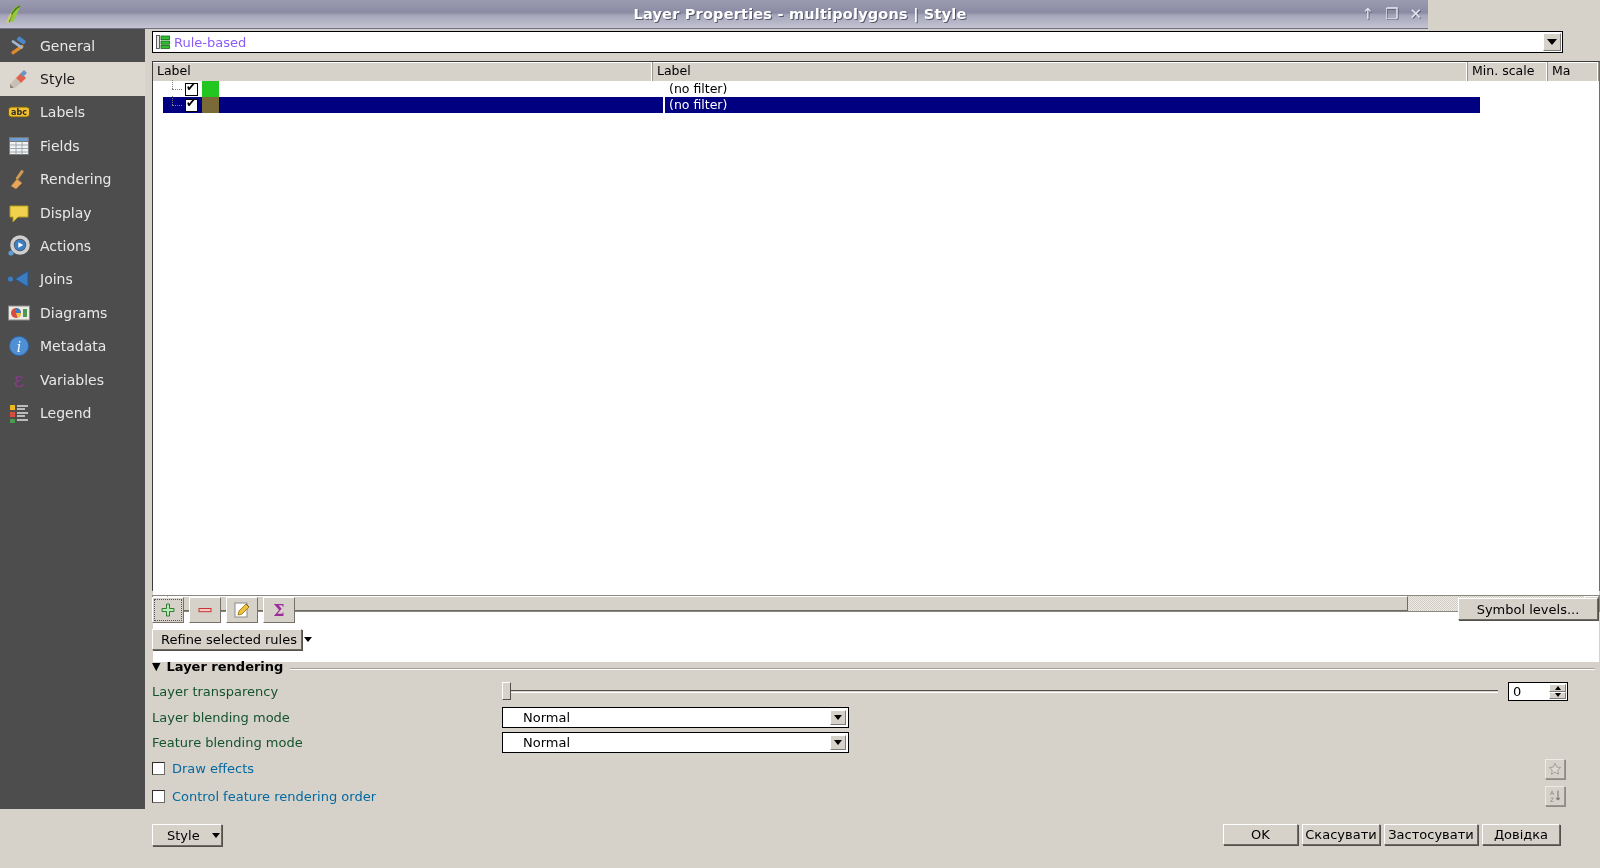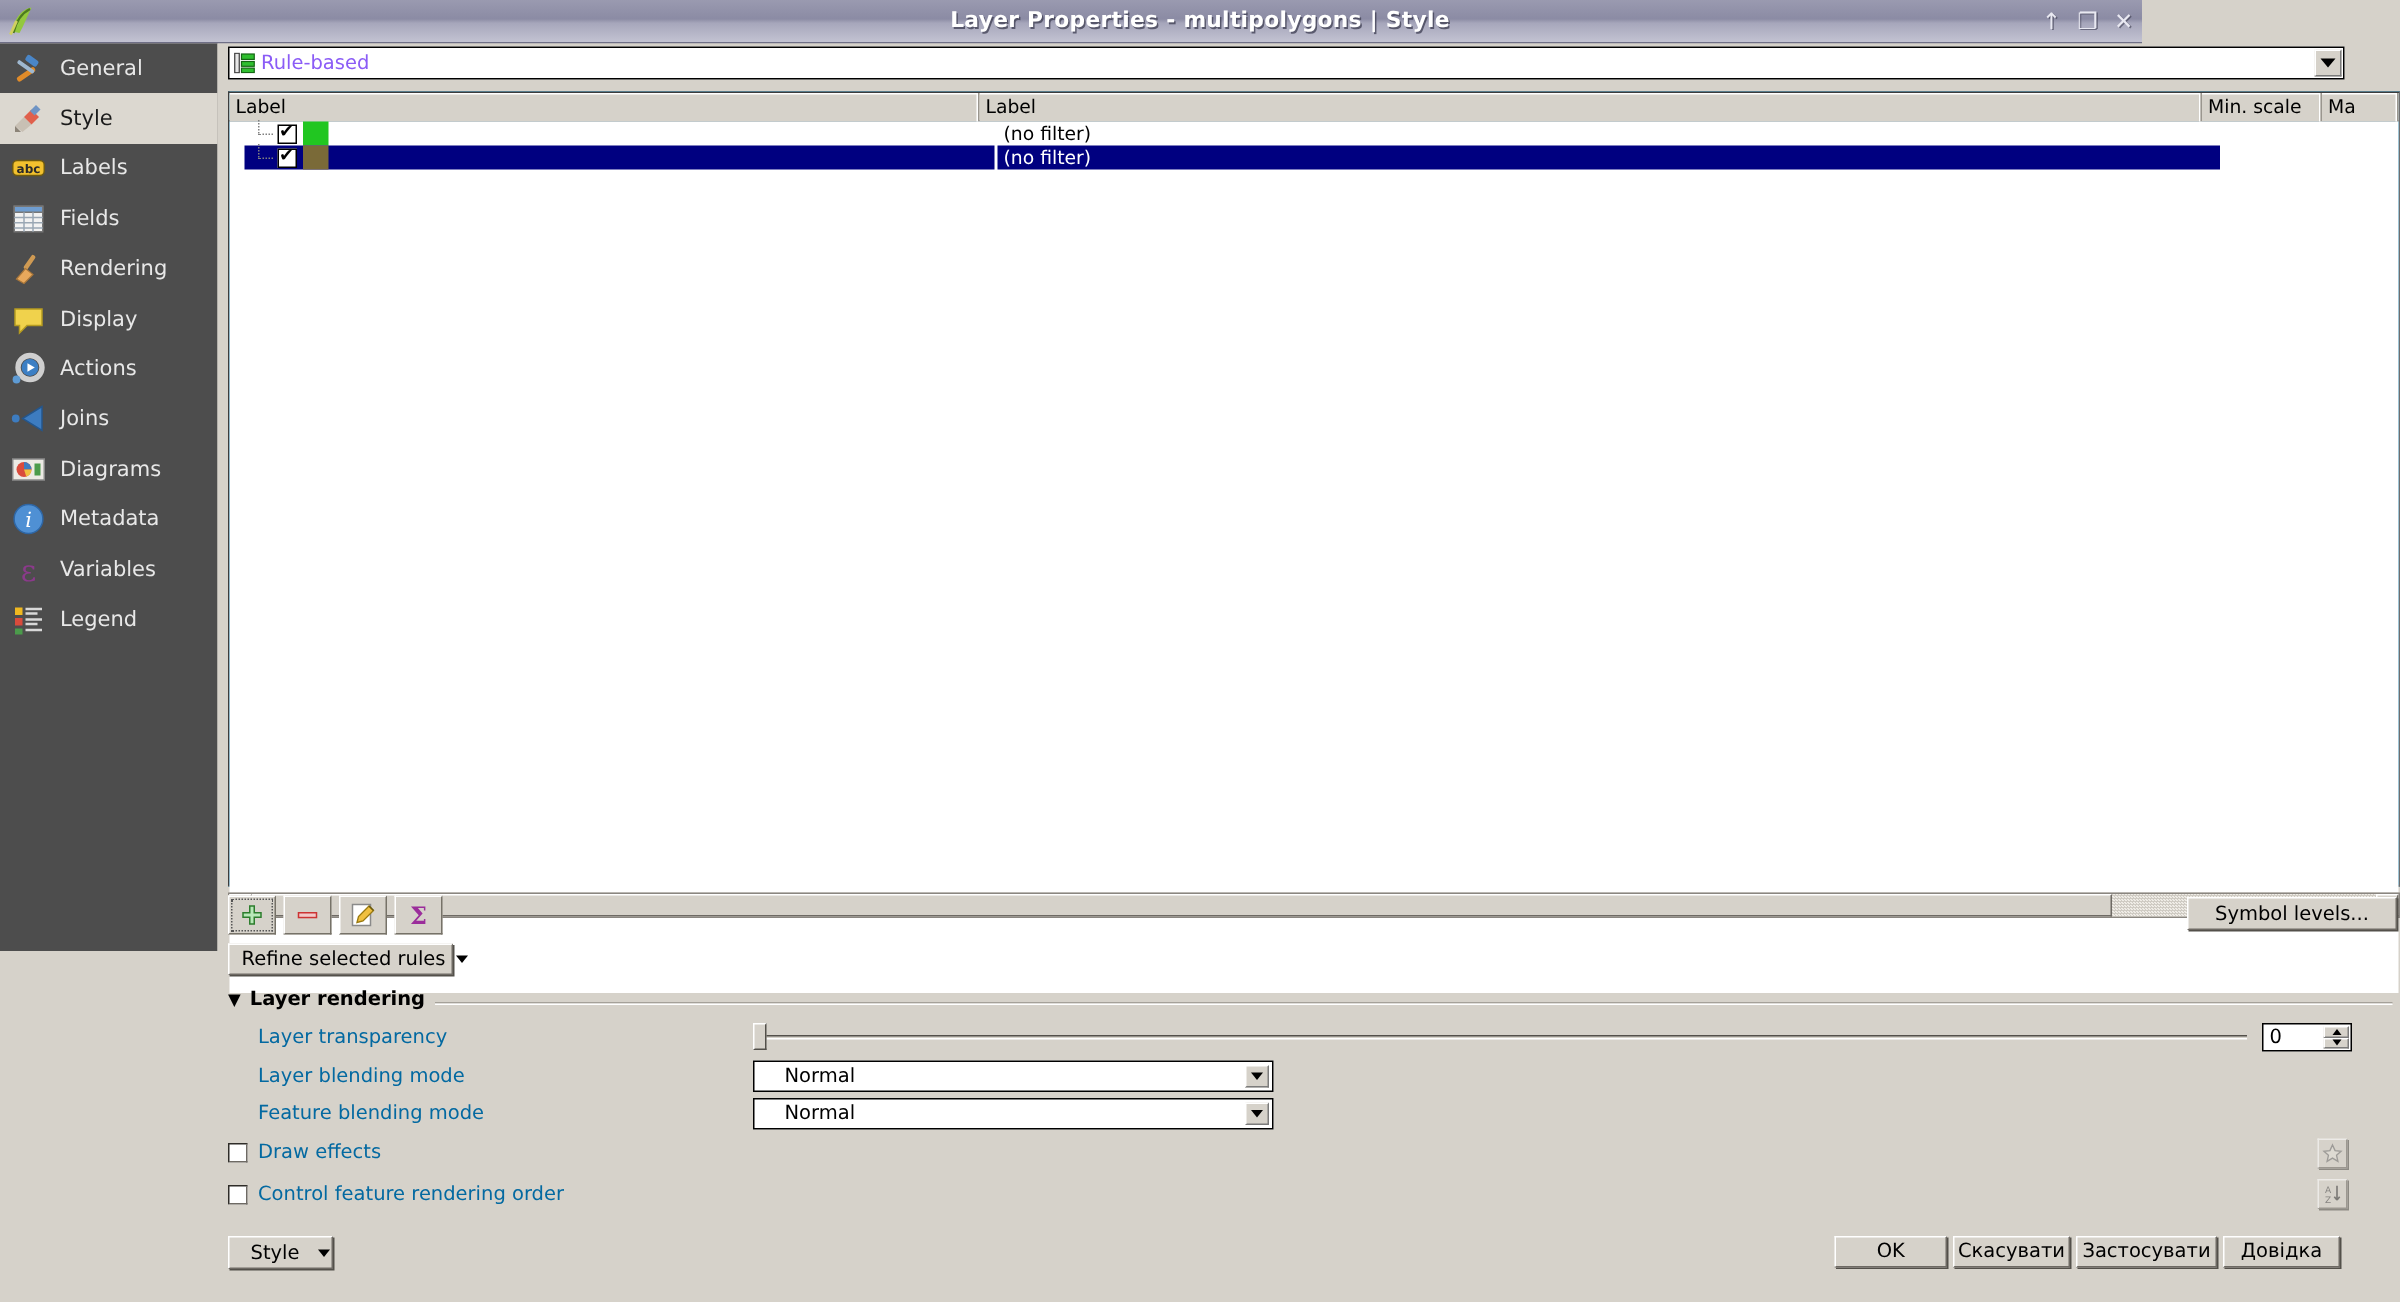--- a/index.html
+++ b/index.html
@@ -28,21 +28,21 @@
   #app-icon {
     position: absolute; left: 4px; top: 3px; width: 22px; height: 22px;
   }
   .win-btns { position: absolute; right: 6px; top: 0; height: 29px;
     display: flex; align-items: center; gap: 11px; }
   .win-btns span { color: #e9e9f2; font-size: 15px; line-height: 1;
     text-shadow: 1px 1px 0 rgba(60,60,80,.6); cursor: default; }
 
   
   #sidebar {
-    position: absolute; left: 0; top: 29px; width: 145px; height: 605px;
+    position: absolute; left: 0; top: 29px; width: 145px; height: 780px;
     background: #4d4d4d;
   }
   .side-item {
     position: relative; height: 33.4px; display: flex; align-items: center;
     padding-left: 6px; color: #e8e8e8; font-size: 14px;
   }
   .side-item.active { background: #dcd8d0; color: #1a1a1a; }
   .side-item .ico { width: 26px; height: 26px; margin-right: 8px; flex: 0 0 26px;
       display: flex; align-items: center; justify-content: center; }
   .side-item .lbl { white-space: nowrap; }
@@ -68,21 +68,21 @@
   .tri-down { width: 0; height: 0; border-left: 5px solid transparent;
      border-right: 5px solid transparent; border-top: 6px solid #000; }
   .tri-left { width: 0; height: 0; border-top: 4px solid transparent;
      border-bottom: 4px solid transparent; border-right: 5px solid #000; }
   .tri-right { width: 0; height: 0; border-top: 4px solid transparent;
      border-bottom: 4px solid transparent; border-left: 5px solid #000; }
 
   
   #rules-frame {
     position: absolute; left: 7px; top: 32px; width: 1448px; height: 530px;
-    background: #0ea5e9;
+    background: #86efac;
     border: 1px solid #6e6e6e; border-top-color: #3c3c3c; border-left-color: #3c3c3c;
   }
   #rules-header { display: flex; height: 19px; background: #d6d2ca;
      border-bottom: 1px solid #000; }
   .hcell {
     height: 19px; line-height: 18px; font-size: 12.5px; color: #000;
     padding-left: 4px; background: #d6d2ca;
     border-right: 1px solid #9a968e;
     box-shadow: inset -1px 0 0 #ffffff, inset 0 1px 0 #ffffff;
     overflow: hidden; white-space: nowrap;
@@ -136,21 +136,21 @@
     font-size: 13px; color: #000; display: flex; align-items: center;
     justify-content: center; white-space: nowrap;
   }
 
   
   #group-title { position: absolute; left: 7px; top: 630px; display: flex;
      align-items: center; font-size: 13px; font-weight: bold; color: #000; }
   #group-line { position: absolute; left: 145px; top: 639px; width: 1305px;
      height: 2px; border-top: 1px solid #a5a199; border-bottom: 1px solid #ffffff; }
 
-  .frow-label { position: absolute; left: 7px; font-size: 13px; color: #0369a1; margin-left: 20px; }
+  .frow-label { position: absolute; left: 7px; font-size: 13px; color: #14532d; }
   .combo2 {
     position: absolute; height: 21px; background: #ffffff; border: 1px solid #000;
     display: flex; align-items: center; font-size: 13px; color: #000;
   }
   .combo2 .v { padding-left: 20px; }
   .combo2 .arrowbox2 { position: absolute; right: 2px; top: 2px; width: 16px; height: 15px;
      background: #d6d2ca; border: 1px solid #ffffff;
      border-right-color: #7b7b7b; border-bottom-color: #7b7b7b;
      display: flex; align-items: center; justify-content: center; }
   .arrowbox2 .tri-down { border-left-width: 4px; border-right-width: 4px; border-top-width: 5px; }

